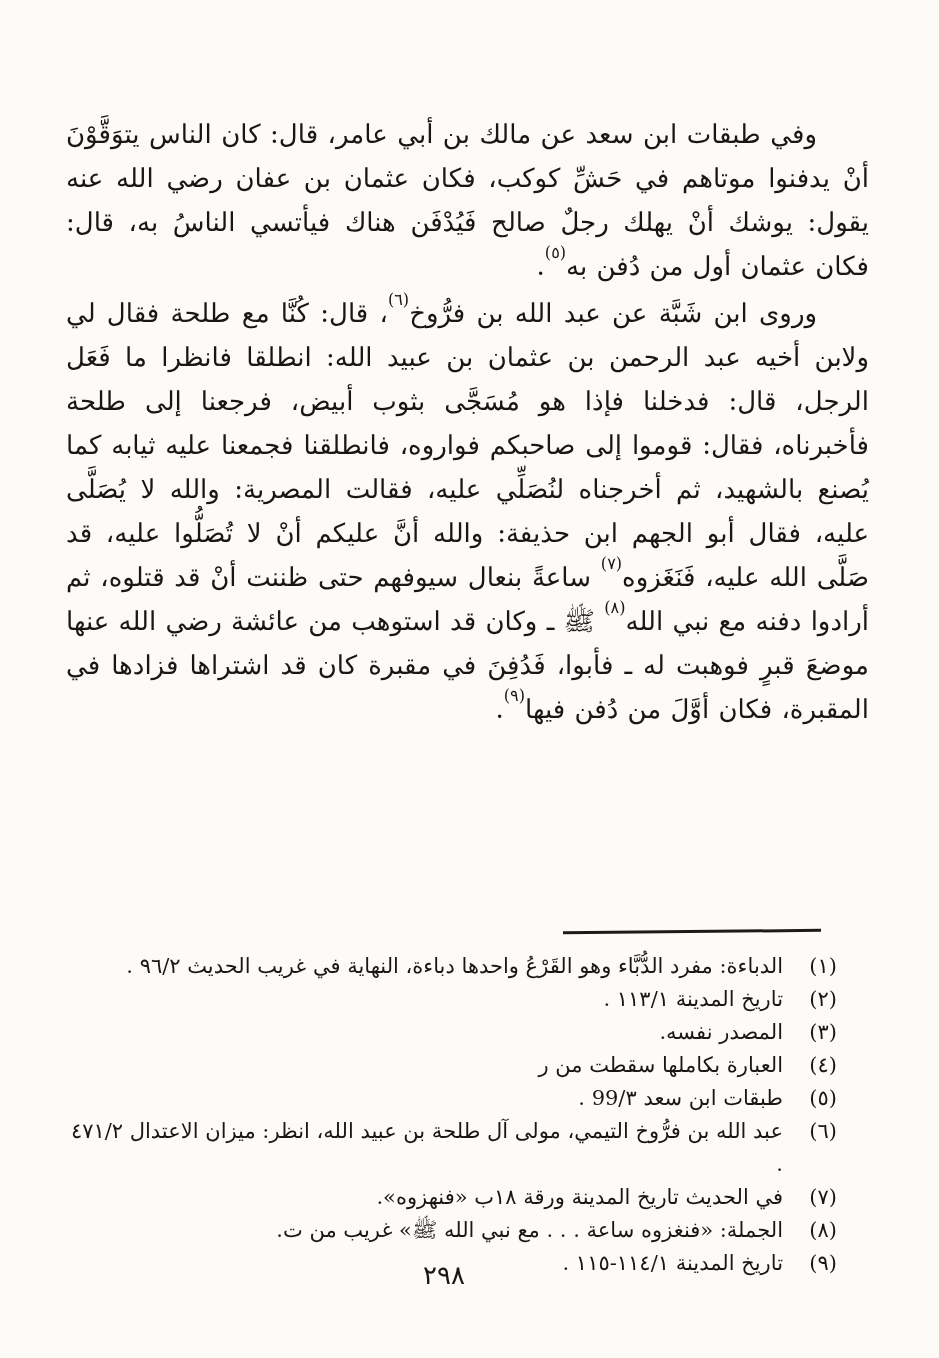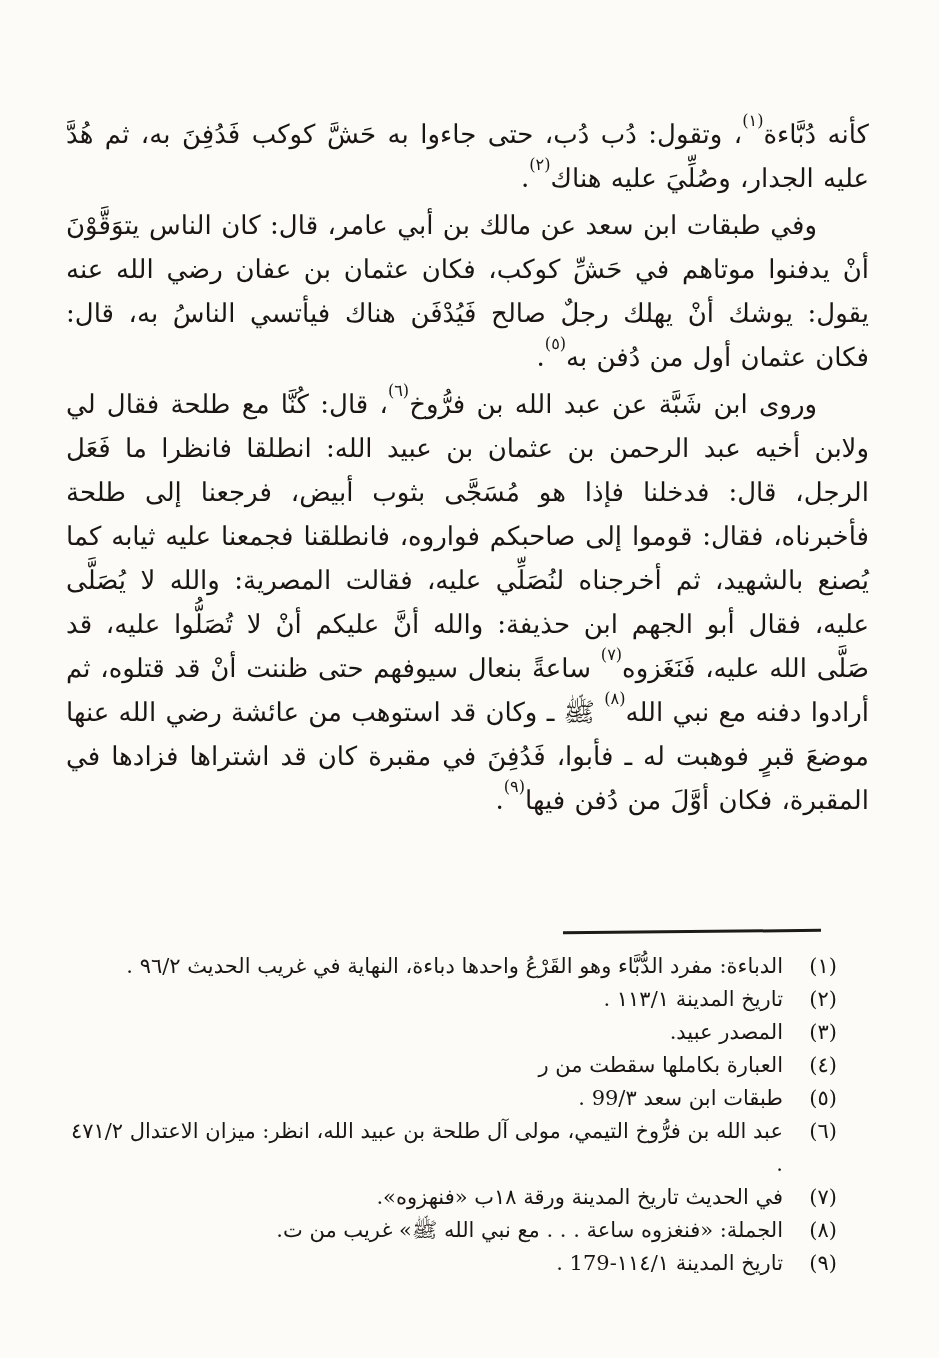--- a/index.html
+++ b/index.html
@@ -66,39 +66,38 @@
     font-size:26px;
     letter-spacing:2px;
   }
 </style>
 </head>
 <body>
 
 <div class="page">
 
   <div class="body-text">
-    <p>كأنه دُبَّاءة<sup>(١)</sup>، وتقول: دُب دُب، حتى جاءوا به حَشَّ كوكب فَدُفِنَ به، ثم هُدَّ عليه الجدار، وصُلِّيَ عليه هناك<sup>(٢)</sup>.</p>
     <p class="indent">وفي طبقات ابن سعد عن مالك بن أبي عامر، قال: كان الناس يتوَقَّوْنَ أنْ يدفنوا موتاهم في حَشِّ كوكب، فكان عثمان بن عفان رضي الله عنه يقول: يوشك أنْ يهلك رجلٌ صالح فَيُدْفَن هناك فيأتسي الناسُ به، قال: فكان عثمان أول من دُفن به<sup>(٥)</sup>.</p>
     <p class="indent">وروى ابن شَبَّة عن عبد الله بن فرُّوخ<sup>(٦)</sup>، قال: كُنَّا مع طلحة فقال لي ولابن أخيه عبد الرحمن بن عثمان بن عبيد الله: انطلقا فانظرا ما فَعَل الرجل، قال: فدخلنا فإذا هو مُسَجَّى بثوب أبيض، فرجعنا إلى طلحة فأخبرناه، فقال: قوموا إلى صاحبكم فواروه، فانطلقنا فجمعنا عليه ثيابه كما يُصنع بالشهيد، ثم أخرجناه لنُصَلِّي عليه، فقالت المصرية: والله لا يُصَلَّى عليه، فقال أبو الجهم ابن حذيفة: والله أنَّ عليكم أنْ لا تُصَلُّوا عليه، قد صَلَّى الله عليه، فَنَغَزوه<sup>(٧)</sup> ساعةً بنعال سيوفهم حتى ظننت أنْ قد قتلوه، ثم أرادوا دفنه مع نبي الله<sup>(٨)</sup> ﷺ ـ وكان قد استوهب من عائشة رضي الله عنها موضعَ قبرٍ فوهبت له ـ فأبوا، فَدُفِنَ في مقبرة كان قد اشتراها فزادها في المقبرة، فكان أوَّلَ من دُفن فيها<sup>(٩)</sup>.</p>
   </div>
 
   <div class="fn-rule"></div>
 
   <div class="footnotes">
     <div class="fn-row">
       <span class="fn-num">(١)</span>
       <span class="fn-text">الدباءة: مفرد الدُّبَّاء وهو القَرْعُ واحدها دباءة، النهاية في غريب الحديث ٩٦/٢ .</span>
     </div>
     <div class="fn-row">
       <span class="fn-num">(٢)</span>
       <span class="fn-text">تاريخ المدينة ١١٣/١ .</span>
     </div>
     <div class="fn-row">
       <span class="fn-num">(٣)</span>
-      <span class="fn-text">المصدر عبيد.</span>
+      <span class="fn-text">المصدر نفسه.</span>
     </div>
     <div class="fn-row">
       <span class="fn-num">(٤)</span>
       <span class="fn-text">العبارة بكاملها سقطت من ر</span>
     </div>
     <div class="fn-row">
       <span class="fn-num">(٥)</span>
       <span class="fn-text">طبقات ابن سعد 99/٣ .</span>
     </div>
     <div class="fn-row">
@@ -108,18 +107,19 @@
     <div class="fn-row">
       <span class="fn-num">(٧)</span>
       <span class="fn-text">في الحديث تاريخ المدينة ورقة ١٨ب «فنهزوه».</span>
     </div>
     <div class="fn-row">
       <span class="fn-num">(٨)</span>
       <span class="fn-text">الجملة: «فنغزوه ساعة . . . مع نبي الله ﷺ» غريب من ت.</span>
     </div>
     <div class="fn-row">
       <span class="fn-num">(٩)</span>
-      <span class="fn-text">تاريخ المدينة ١١٤/١-179 .</span>
+      <span class="fn-text">تاريخ المدينة ١١٤/١-١١٥ .</span>
     </div>
   </div>
 
+  <div class="page-number">٢٩٨</div>
 
 </div>
 
 </body></html>

